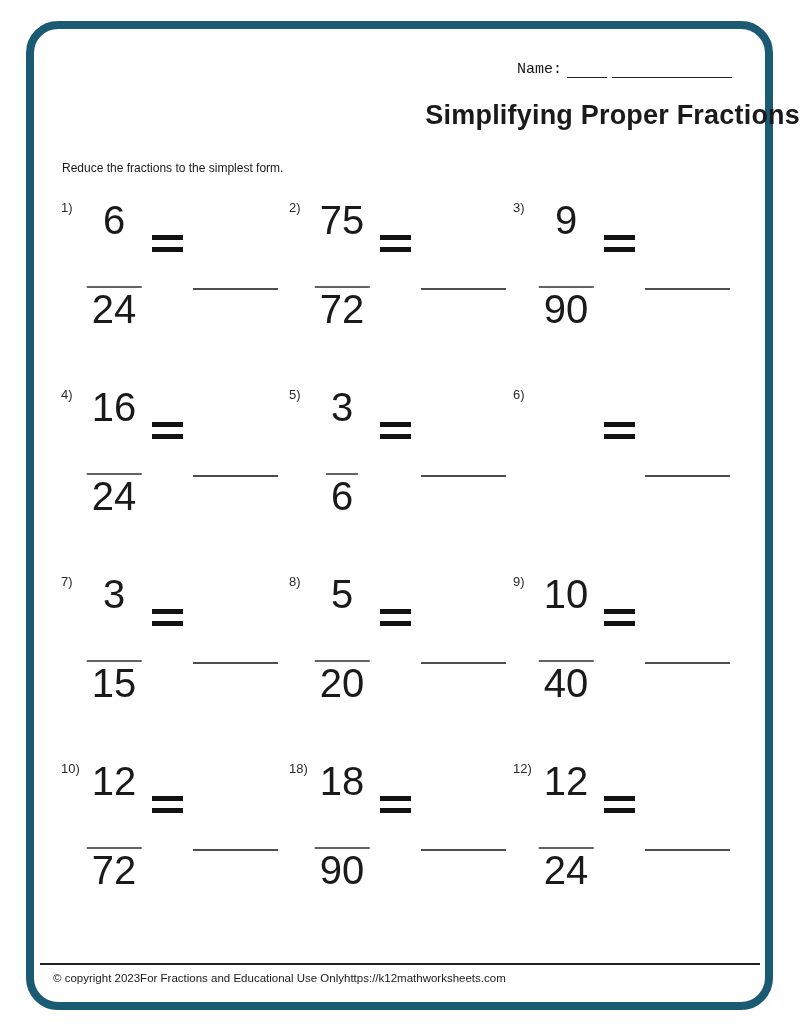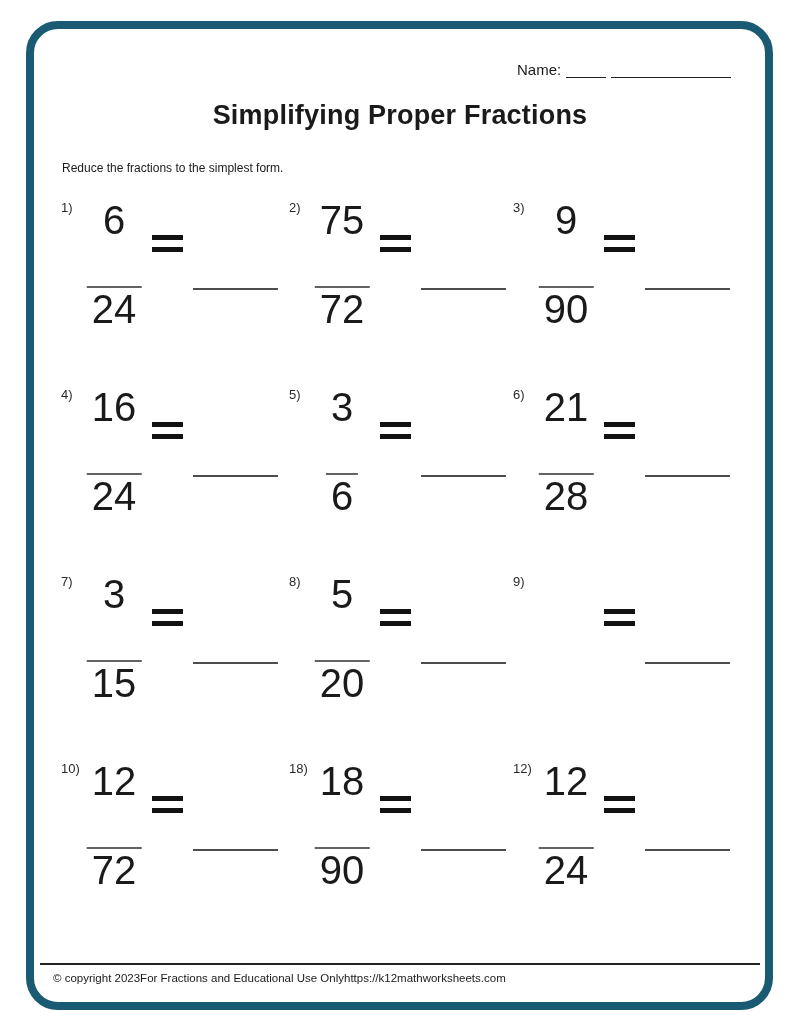--- a/index.html
+++ b/index.html
@@ -18,32 +18,32 @@
     border: 8px solid #1a5a72;
     border-radius: 32px;
     pointer-events: none;
   }
   .name-row {
     position: absolute;
     left: 517px; top: 60px;
     display: flex; align-items: flex-end;
     font-size: 15px;
   }
-  .name-label { margin-right: 5px; }
+  .name-label { margin-right: 5px; font-family: Liberation Mono, monospace; }
   .name-line { display: flex; align-items: flex-end; }
   .name-line .seg {
     border-bottom: 1.5px solid #222;
     height: 17px;
   }
   .name-line .seg1 { width: 40px; margin-right: 5px; }
   .name-line .seg2 { width: 120px; }
   .title {
     position: absolute;
     left: 0; top: 100px; width: 100%;
-    text-align: center;
+    text-align: right;
     font-size: 27px; font-weight: 700;
     letter-spacing: 0.2px;
   }
   .instruction {
     position: absolute;
     left: 62px; top: 161px;
     font-size: 12px;
   }
   .problems {
     position: absolute;
@@ -174,24 +174,20 @@
     </div>
     <div class="eq">
         <i></i>
         <i></i>
       </div>
     <div class="blank"></div>
   </div>
 
   <div class="problem">
     <span class="pnum">6)</span>
-    <div class="frac">
-      <div class="num">21</div>
-      <div class="den">28</div>
-    </div>
     <div class="eq">
         <i></i>
         <i></i>
       </div>
     <div class="blank"></div>
   </div>
 
   <div class="problem">
     <span class="pnum">7)</span>
     <div class="frac">
@@ -213,20 +209,24 @@
     </div>
     <div class="eq">
         <i></i>
         <i></i>
       </div>
     <div class="blank"></div>
   </div>
 
   <div class="problem">
     <span class="pnum">9)</span>
+    <div class="frac">
+      <div class="num">10</div>
+      <div class="den">40</div>
+    </div>
     <div class="eq">
         <i></i>
         <i></i>
       </div>
     <div class="blank"></div>
   </div>
 
   <div class="problem">
     <span class="pnum">10)</span>
     <div class="frac">

